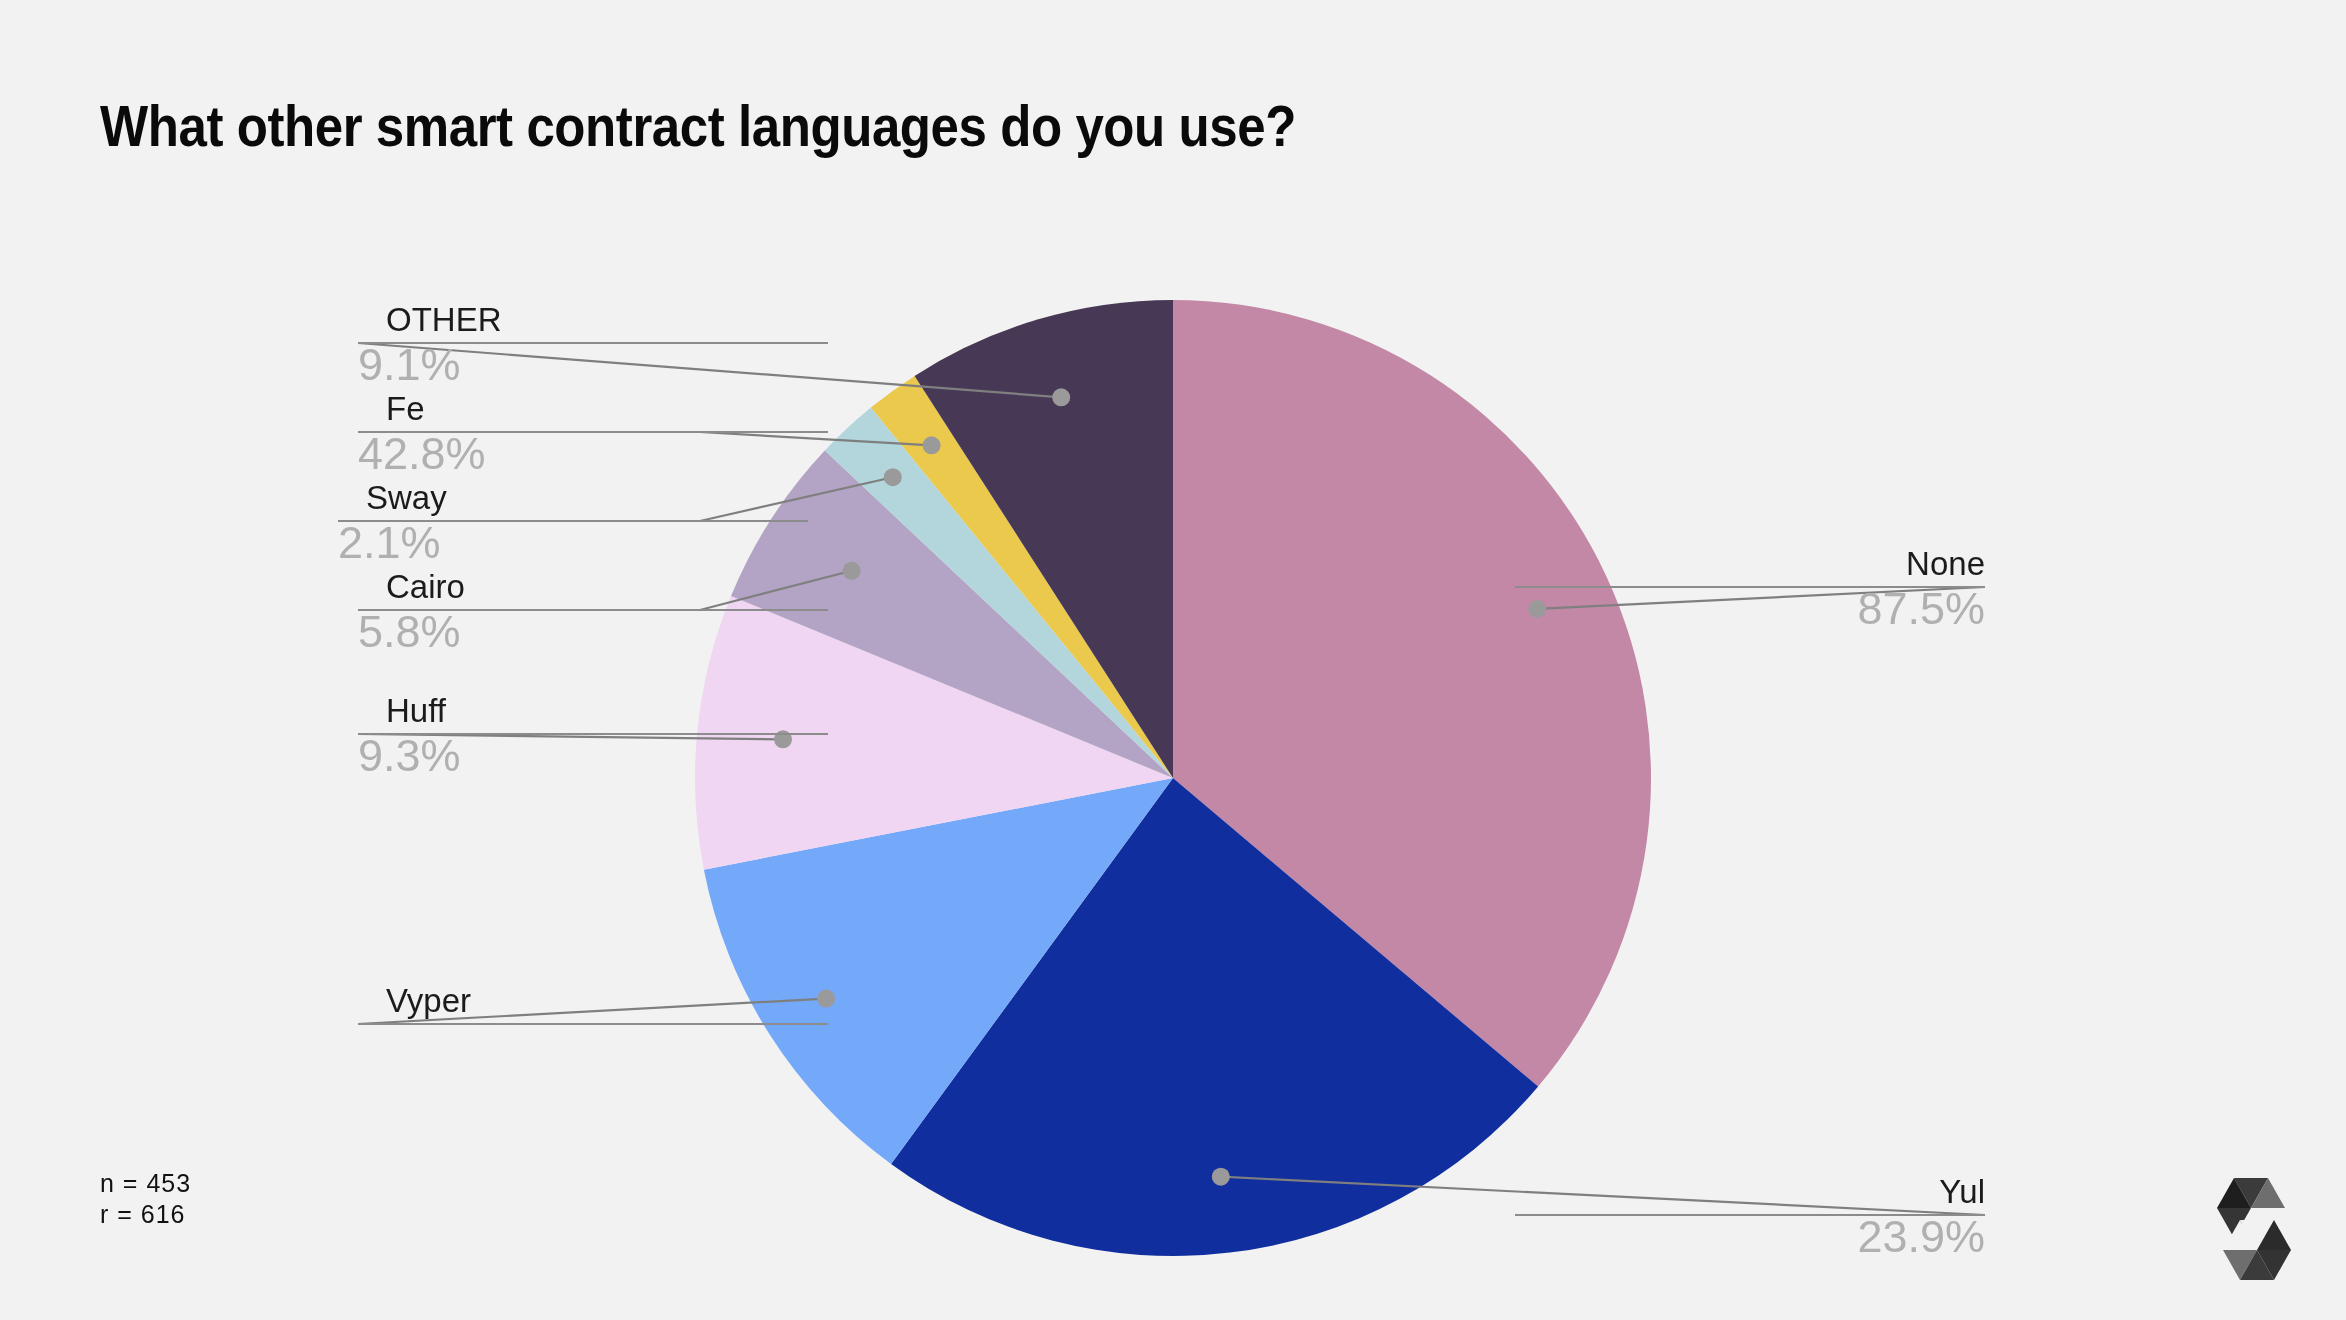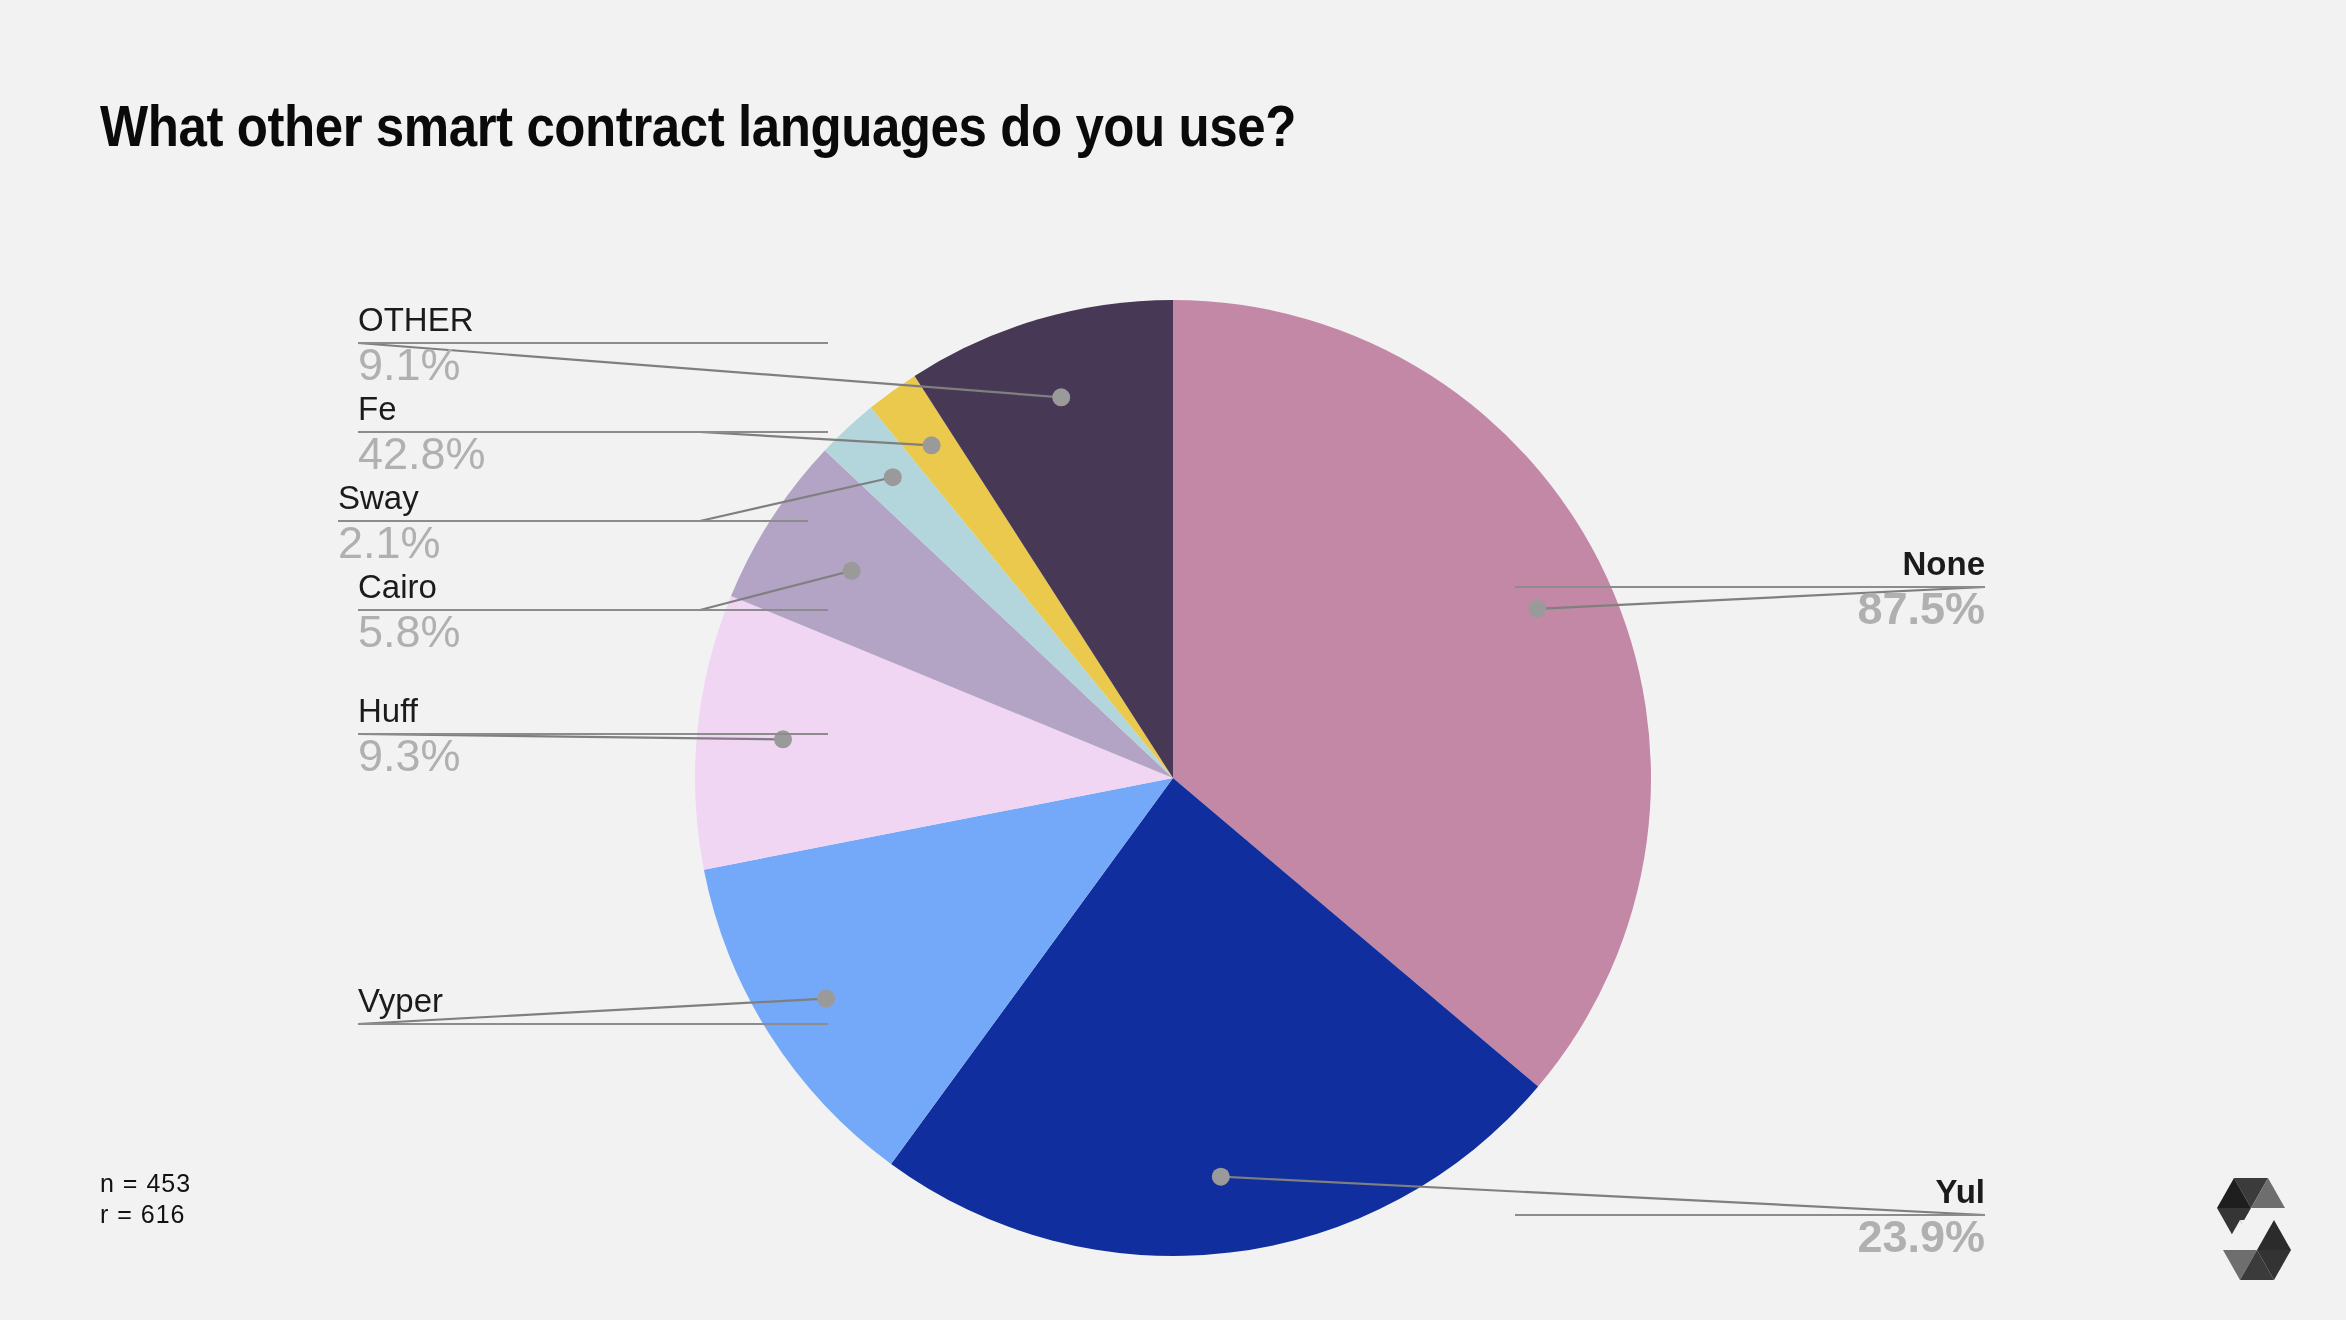--- a/index.html
+++ b/index.html
@@ -47,36 +47,36 @@
   
   .lbl {
     position: absolute;
     width: 470px;
   }
   .lbl .name {
     font-size: 33px;
     color: #1b1b1b;
     line-height: 40px;
     white-space: nowrap;
+    margin-left: 28px;
   }
   .lbl .rule {
     height: 2px;
     background: #8c8c8c;
     width: 100%;
     margin-top: 2px;
   }
   .lbl .pct {
     font-size: 45px;
     color: #b0b0b0;
     line-height: 42px;
     white-space: nowrap;
   }
   .lbl.right {
     text-align: right;
-    font-weight: bold;
   }
 
   
   .footnote {
     position: absolute;
     left: 100px;
     top: 1168px;
     font-size: 25px;
     color: #111;
     line-height: 31px;

